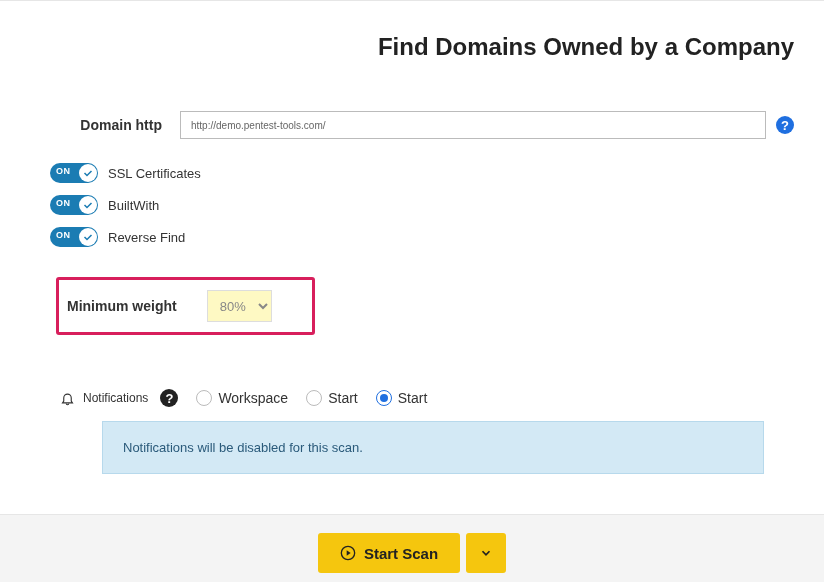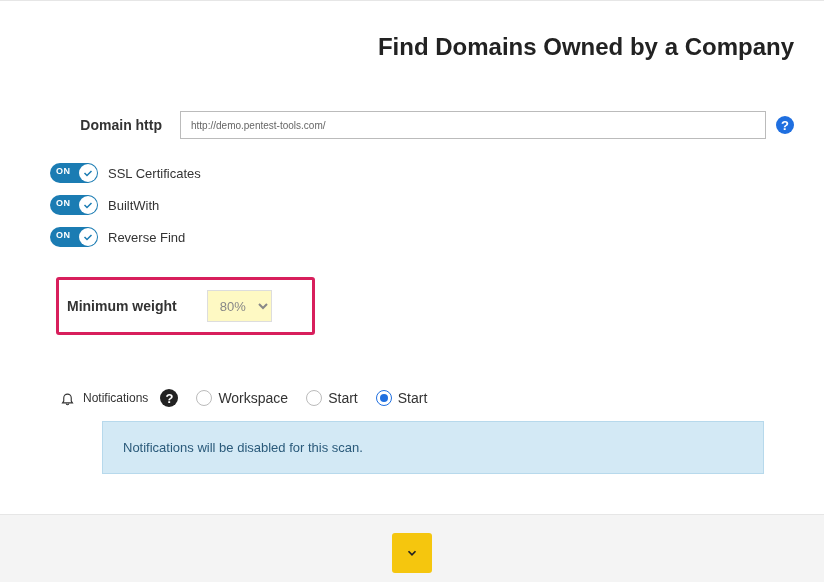--- a/index.html
+++ b/index.html
@@ -123,20 +123,27 @@
           <span>Start</span>
         </label>
       </div>
     </div>
 
     <div class="info-box">Notifications will be disabled for this scan.</div>
   </div>
 
   <div class="footer">
     <div class="btn-group">
+      <button class="btn main">
+        <svg class="play-icon" viewBox="0 0 24 24">
+            <circle cx="12" cy="12" r="10" fill="none" stroke="#222" stroke-width="2"></circle>
+            <polygon points="10,8 16,12 10,16" fill="#222"></polygon>
+          </svg>
+        <span>Start Scan</span>
+      </button>
       <button class="btn caret">
         <svg class="chevron" viewBox="0 0 24 24" fill="none" stroke="#222" stroke-width="3">
             <polyline points="6 9 12 15 18 9"></polyline>
           </svg>
       </button>
     </div>
     
   </div>
 </div>
 

